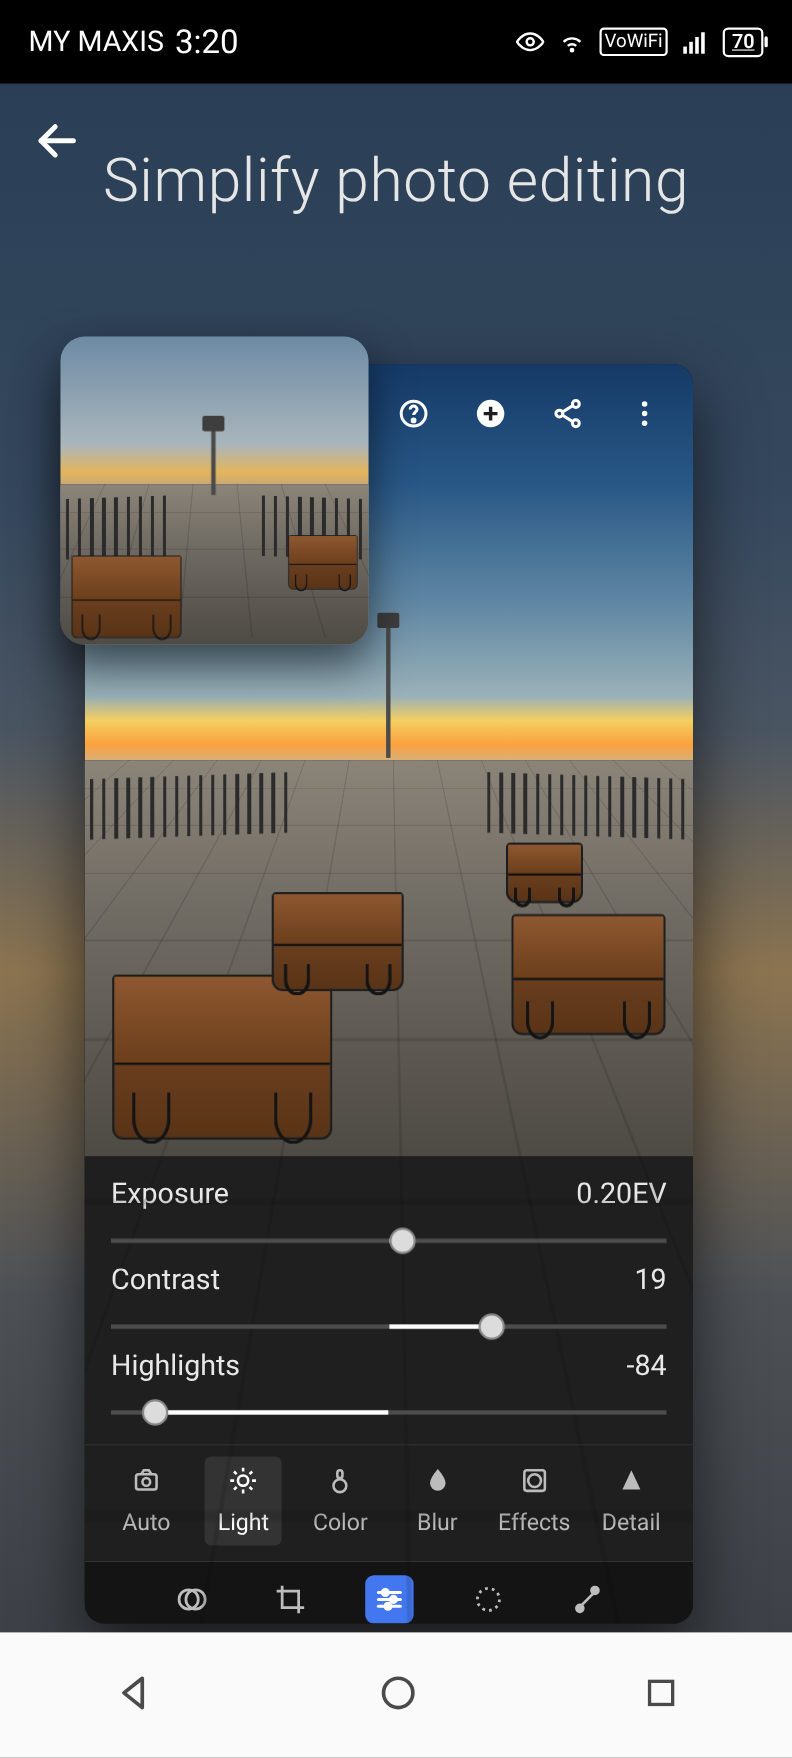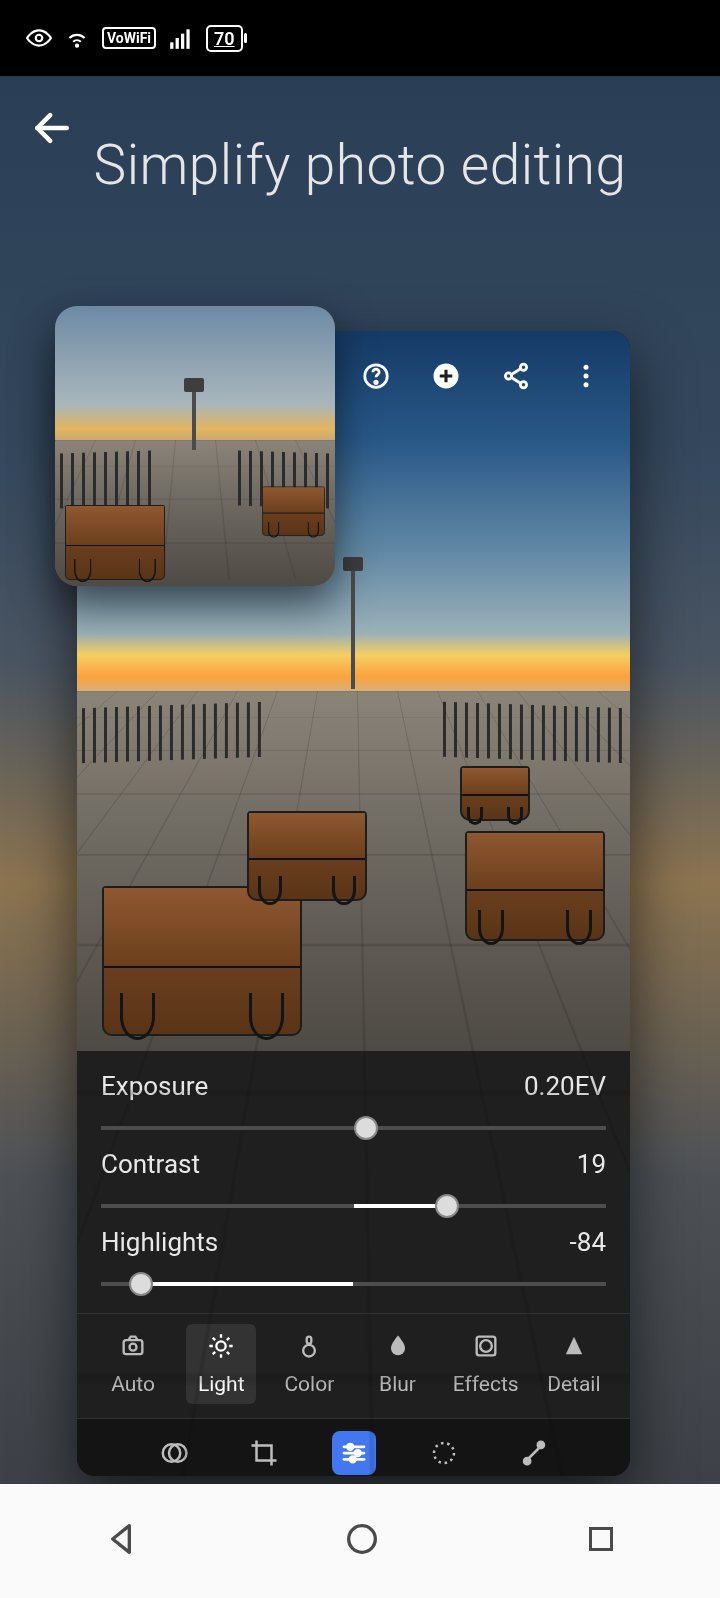--- a/index.html
+++ b/index.html
@@ -242,35 +242,39 @@
     display:flex;
     align-items:center;
     justify-content:space-around;
   }
   .nav-btn { color:#4a4a4a; }
 </style>
 </head>
 <body>
 
 <div class="status-bar">
+  <div class="status-left">
+    <span>MY MAXIS</span>
+    <span style="font-size:30px;">3:20</span>
+  </div>
   <div class="status-right">
     <span class="status-icon">
       <svg width="26" height="26" viewBox="0 0 24 24" fill="none" stroke="#fff" stroke-width="2">
           <path d="M1 12s4-7 11-7 11 7 11 7-4 7-11 7S1 12 1 12z"></path>
           <circle cx="12" cy="12" r="3"></circle>
         </svg>
     </span>
     <span class="status-icon">
       <svg width="26" height="26" viewBox="0 0 24 24" fill="none" stroke="#fff" stroke-width="2">
           <path d="M5 12a10 10 0 0 1 14 0"></path>
           <path d="M8.5 15.5a5 5 0 0 1 7 0"></path>
           <circle cx="12" cy="19" r="1" fill="#fff"></circle>
         </svg>
     </span>
-    <span class="status-icon" style="border:2px solid #fff;border-radius:4px;font-size:14px;font-weight:700;padding:1px 3px;">VoWiFi</span>
+    <span class="status-icon" style="border:2px solid #fff;border-radius:4px;font-size:17px;font-weight:400;padding:1px 3px;">VoWiFi</span>
     <span class="status-icon">
       <svg width="26" height="26" viewBox="0 0 24 24" fill="#fff">
           <rect x="2" y="16" width="3" height="6"></rect>
           <rect x="7" y="12" width="3" height="10"></rect>
           <rect x="12" y="8" width="3" height="14"></rect>
           <rect x="17" y="4" width="3" height="18"></rect>
         </svg>
     </span>
     <span class="status-icon" style="border:2px solid #fff;border-radius:5px;padding:1px 6px;font-size:18px;font-weight:600;position:relative;text-decoration:underline;">
       <span>70</span>

